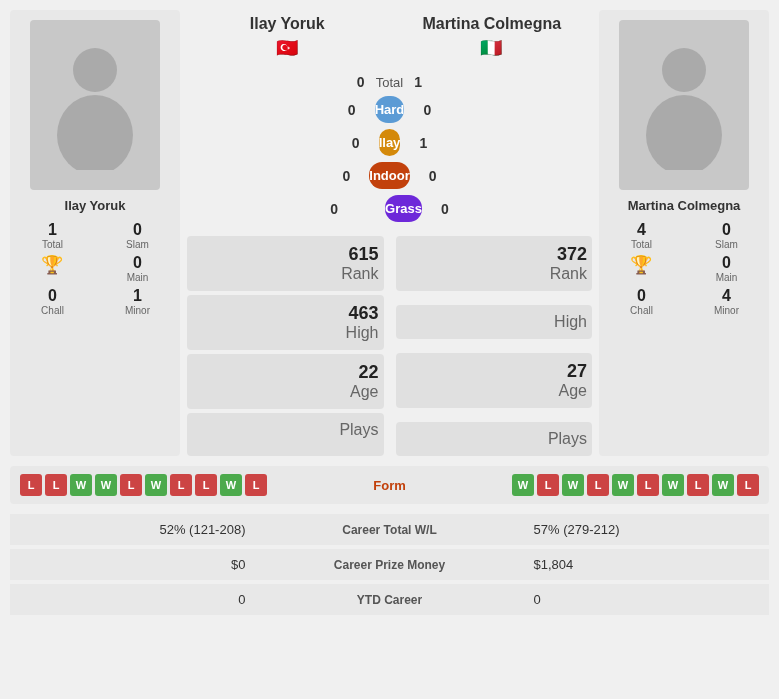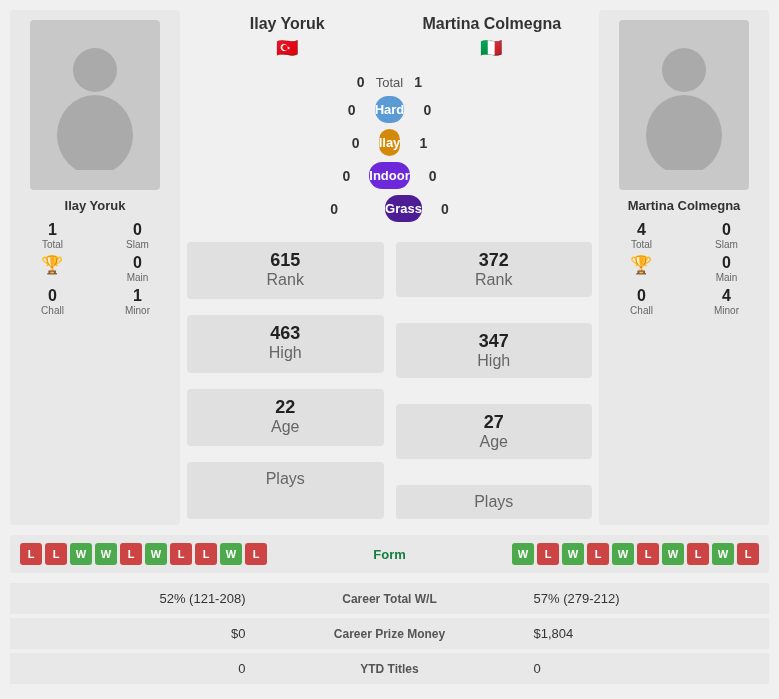--- a/index.html
+++ b/index.html
@@ -128,29 +128,29 @@
       margin: 0 8px;
     }
     .total-label {
       flex: 1;
       text-align: center;
       font-size: 13px;
       color: #555;
     }
     .surface-hard { background: #5b9bd5; }
     .surface-clay { background: #d4890a; }
-    .surface-indoor { background: #6d28d9; }
-    .surface-grass { background: #4c1d95; margin-left: 36px; }
+    .surface-indoor { background: #c2410c; }
+    .surface-grass { background: #6d28d9; margin-left: 36px; }
     .center-stat-card {
       flex: 1;
       background: #e0e0e0;
       border-radius: 4px;
       padding: 8px 5px;
-      text-align: center;
-      margin: 6px 2px;
+      text-align: right;
+      margin: 0 2px;
     }
     .center-stat-value {
       font-size: 18px;
       font-weight: bold;
       color: #222;
     }
     .center-stat-label {
       font-size: 16px;
       color: #666;
     }
@@ -178,21 +178,21 @@
       justify-content: center;
       font-size: 11px;
       font-weight: bold;
       color: white;
     }
     .form-badge.W { background: #4caa4c; }
     .form-badge.L { background: #cc4444; }
     .form-label {
       font-size: 13px;
       font-weight: bold;
-      color: #15803d;
+      color: #c2410c;
     }
     
     .stats-table {
       width: 100%;
       border-collapse: separate;
       border-spacing: 0 4px;
     }
     .stats-row {
       background: #e8e8e8;
     }
@@ -330,21 +330,20 @@
             <div class="center-stat-label">Plays</div>
           </div>
         </div>
 
         <div style="flex:1; display:flex; flex-direction:column; gap:14px;">
           <div class="center-stat-card">
             <div class="center-stat-value">372</div>
             <div class="center-stat-label">Rank</div>
           </div>
           <div class="center-stat-card">
-            <div class="center-stat-value">347</div>
             <div class="center-stat-label">High</div>
           </div>
           <div class="center-stat-card">
             <div class="center-stat-value">27</div>
             <div class="center-stat-label">Age</div>
           </div>
           <div class="center-stat-card">
             <div class="center-stat-label">Plays</div>
           </div>
         </div>
@@ -423,19 +422,19 @@
       <td class="center-col">Career Total W/L</td>
       <td class="player-right-col">57% (279-212)</td>
     </tr>
     <tr class="stats-row">
       <td class="player-left-col">$0</td>
       <td class="center-col">Career Prize Money</td>
       <td class="player-right-col">$1,804</td>
     </tr>
     <tr class="stats-row">
       <td class="player-left-col">0</td>
-      <td class="center-col">YTD Titles</td>
+      <td class="center-col">YTD Career</td>
       <td class="player-right-col">0</td>
     </tr>
   </tbody>
     </table>
 
 </div>
 
 </body></html>

